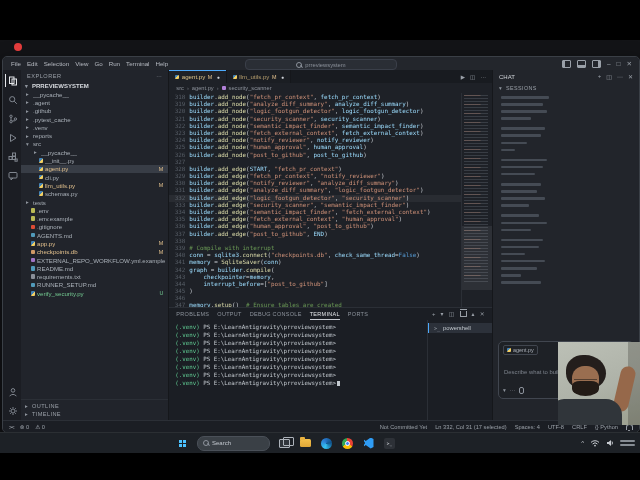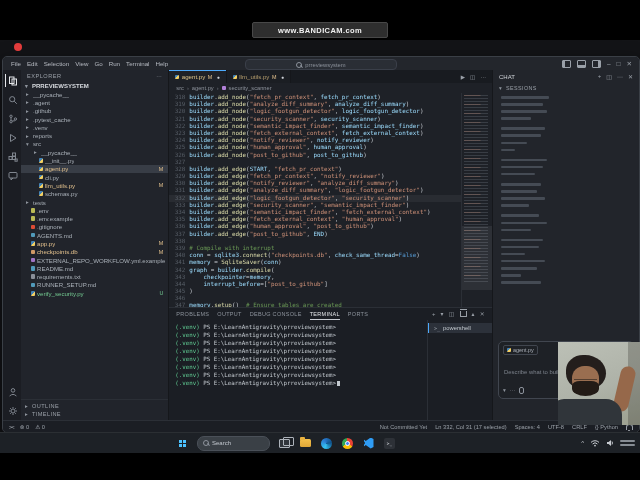--- a/index.html
+++ b/index.html
@@ -704,17 +704,14 @@
   <div class="webcam">
     <div class="wc-shade"></div>
     <div class="p-arm"></div>
     <div class="p-hair"></div>
     <div class="p-face"></div>
     <div class="p-glass"></div>
     <div class="p-beard"></div>
     <div class="p-body"></div>
   </div>
 
-  <div class="watermark">
-    <span>www.BANDICAM.com</span>
-  </div>
   <div class="recdot"></div>
 </div>
 
 </body></html>

